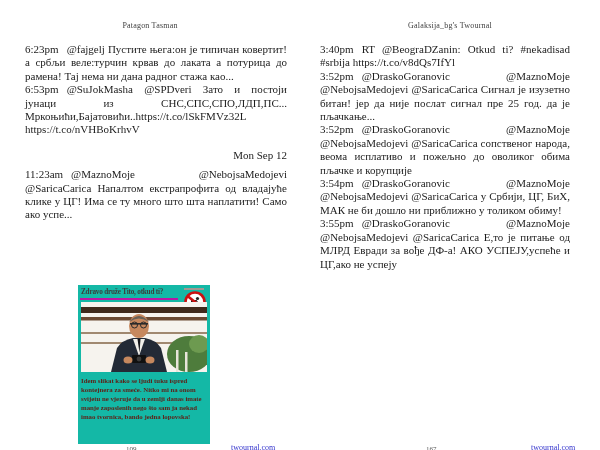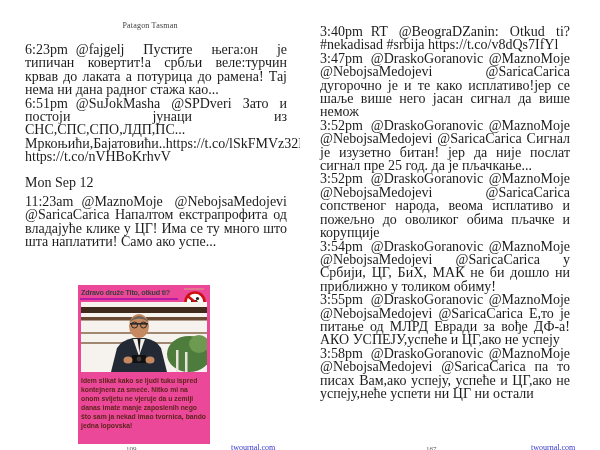--- a/index.html
+++ b/index.html
@@ -4,47 +4,47 @@
 <style>
   html,body{margin:0;padding:0;}
   body{
     width:600px;height:450px;background:#ffffff;position:relative;
     font-family:"Liberation Serif", serif;color:#1c1c1c;overflow:hidden;
   }
   .page{position:absolute;top:12px;width:300px;height:450px;background:#fff;}
   #left-page{left:0;}
   #right-page{left:300px;}
   .page-header{margin:9px 0 0 0;text-align:center;font-size:8px;color:#3d3d3d;letter-spacing:.2px;}
-  .page-body{margin:13px 13px 0 25px;font-size:14px;line-height:13.4px;text-align:justify;}
+  .page-body{margin:13px 13px 0 25px;font-size:11px;line-height:13.4px;text-align:justify;}
   #right-page .page-body{margin:13px 30px 0 20px;}
   .tw{margin:0;}
   .tw .time{margin-right:8px;white-space:nowrap;}
-  .date-line{text-align:left;margin:12px 0 6px 0;}
+  .date-line{text-align:right;margin:12px 0 6px 0;}
   .folio{position:absolute;top:433px;left:126px;font-size:7px;color:#555;}
   .site{position:absolute;top:431px;left:231px;font-size:8px;color:#3333cc;cursor:pointer;font-family:Liberation Serif, serif;}
   
-  .meme{position:absolute;left:78px;top:273px;width:132px;height:159px;background:#ec4899;
-        font-family:Liberation Sans, sans-serif;}
+  .meme{position:absolute;left:78px;top:273px;width:132px;height:159px;background:#14b8a6;
+        font-family:Liberation Serif, serif;}
   .meme-title{font-weight:bold;font-size:7.2px;line-height:9px;color:#3c3c3c;
               padding:3px 30px 0 3px;letter-spacing:-.2px;}
   .meme-underline{height:2px;background:#b819a4;margin:1px 32px 2px 2px;}
   .no-sign{position:absolute;top:3px;right:2px;width:26px;height:26px;}
   .photo{position:relative;margin:1px 3px 0 3px;height:70px;overflow:hidden;background:#f7f5f1;}
   .caption{font-weight:bold;font-size:6.8px;line-height:9px;color:#5c241a;
            padding:4px 2px 0 3px;text-align:left;}
 </style>
 </head>
 <body>
 
 <div class="page" id="left-page">
   <div class="page-header">Patagon Tasman</div>
 
   <div class="page-body">
     <p class="tw"><span class="time">6:23pm</span><span>@fajgelj Пустите њега:он је типичан ковертит!а србљи веле:турчин крвав до лаката а потурица до рамена! Тај нема ни дана радног стажа као...</span></p>
-    <p class="tw"><span class="time">6:51pm</span><span>@SuJokMasha @SPDveri Зато и постоји јунаци из СНС,СПС,СПО,ЛДП,ПС... Мркоњићи,Бајатовићи..https://t.co/lSkFMVz32L https://t.co/nVHBoKrhvV</span></p>
+    <p class="tw"><span class="time">6:53pm</span><span>@SuJokMasha @SPDveri Зато и постоји јунаци из СНС,СПС,СПО,ЛДП,ПС... Мркоњићи,Бајатовићи..https://t.co/lSkFMVz32L https://t.co/nVHBoKrhvV</span></p>
     <div class="date-line">Mon Sep 12</div>
     <p class="tw"><span class="time">11:23am</span><span>@MaznoMoje @NebojsaMedojevi @SaricaCarica Напалтом екстрапрофита од владајуће клике у ЦГ! Има се ту много што шта наплатити! Само ако успе...</span></p>
   </div>
 
   <div class="meme">
     <div class="meme-title">Zdravo druže Tito, otkud ti?</div>
     <div class="meme-underline"></div>
 
     <div class="no-sign">
       <svg width="26" height="26" viewBox="0 0 26 26">
@@ -86,26 +86,25 @@
     </div>
 
     <div class="caption">Idem slikat kako se ljudi tuku ispred kontejnera za smeće. Nitko mi na onom svijetu ne vjeruje da u zemlji danas imate manje zaposlenih nego što sam ja nekad imao tvornica, bando jedna lopovska!</div>
   </div>
 
   <div class="folio">109</div>
   <div class="site">twournal.com</div>
 </div>
 
 <div class="page" id="right-page">
+  <div class="page-header">Galaksija_bg's Twournal</div>
 
   <div class="page-body">
     <p class="tw"><span class="time">3:40pm</span><span>RT @BeograDZanin: Otkud ti? #nekadisad #srbija https://t.co/v8dQs7IfYl</span></p>
-    <p class="tw"><span class="time">3:47pm</span><span>@DraskoGoranovic @MaznoMoje @NebojsaMedojevi @SaricaCarica дугорочно је и те како исплативо!јер се шаље више него јасан сигнал да више немож</span></p>
     <p class="tw"><span class="time">3:52pm</span><span>@DraskoGoranovic @MaznoMoje @NebojsaMedojevi @SaricaCarica Сигнал је изузетно битан! јер да није послат сигнал пре 25 год. да је пљачкање...</span></p>
     <p class="tw"><span class="time">3:52pm</span><span>@DraskoGoranovic @MaznoMoje @NebojsaMedojevi @SaricaCarica сопственог народа, веома исплативо и пожељно до оволиког обима пљачке и корупције</span></p>
     <p class="tw"><span class="time">3:54pm</span><span>@DraskoGoranovic @MaznoMoje @NebojsaMedojevi @SaricaCarica у Србији, ЦГ, БиХ, МАК не би дошло ни приближно у толиком обиму!</span></p>
     <p class="tw"><span class="time">3:55pm</span><span>@DraskoGoranovic @MaznoMoje @NebojsaMedojevi @SaricaCarica Е,то је питање од МЛРД Евради за вође ДФ-а! АКО УСПЕЈУ,успеће и ЦГ,ако не успеју</span></p>
-    <p class="tw"><span class="time">3:58pm</span><span>@DraskoGoranovic @MaznoMoje @NebojsaMedojevi @SaricaCarica па то писах Вам,ако успеју, успеће и ЦГ,ако не успеју,неће успети ни ЦГ ни остали</span></p>
   </div>
 
   <div class="folio">167</div>
   <div class="site">twournal.com</div>
 </div>
 
 </body></html>

